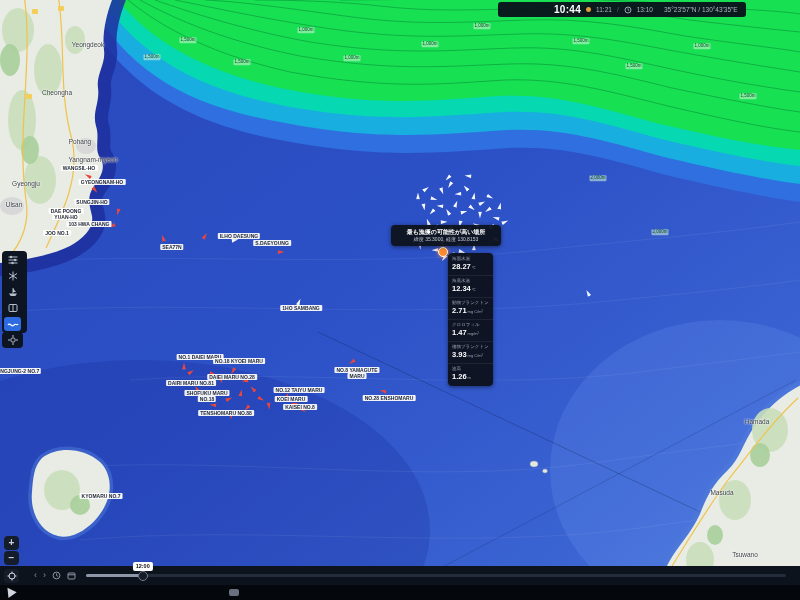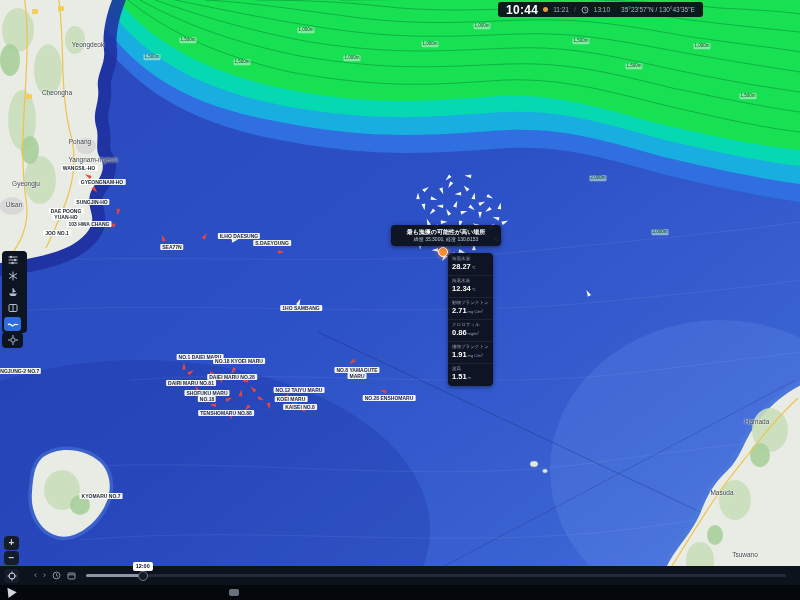--- a/index.html
+++ b/index.html
@@ -27,21 +27,21 @@
   #data-panel{position:absolute;left:448px;top:253px;width:45px;z-index:3;background:rgba(13,18,28,.96);
     border-radius:4px;padding:1px 0;box-shadow:0 1px 4px rgba(0,0,0,.5);}
   #data-panel .row{padding:2px 4px 3px;border-bottom:1px solid rgba(255,255,255,.07);}
   #data-panel .row:last-child{border-bottom:none;}
   #data-panel .lab{color:#9aa3b2;font-size:4.5px;line-height:6px;white-space:nowrap;overflow:hidden;}
   #data-panel .val{color:#fff;font-size:7.5px;font-weight:bold;line-height:9px;white-space:nowrap;}
   #data-panel .unit{color:#9aa3b2;font-size:4px;font-weight:normal;margin-left:1px;}
   
   #topbar{position:absolute;left:498px;top:2px;height:15px;z-index:4;background:rgba(10,16,26,.95);
     border-radius:3px;display:flex;align-items:center;padding:0 8px;gap:5px;}
-  #topbar .tb-time{color:#fff;font-size:12px;font-weight:bold;letter-spacing:.3px;}
+  #topbar .tb-time{color:#fff;font-size:10px;font-weight:bold;letter-spacing:.3px;margin-left:48px;}
   #topbar .tb-small{color:#aeb6c2;font-size:6.5px;}
   #topbar .tb-sep{color:#5a6472;font-size:6.5px;}
   #topbar .sun-dot{width:5px;height:5px;border-radius:50%;background:#e09c3a;display:inline-block;}
   #topbar .tb-coords{color:#aeb6c2;font-size:6.5px;margin-left:6px;white-space:nowrap;}
   
   #sidebar{position:absolute;left:2px;top:251px;width:21px;z-index:4;background:#0d1522;border-radius:4px;
     padding:2px;display:flex;flex-direction:column;gap:2px;}
   .sb-btn{width:17px;height:14px;border-radius:3px;display:flex;align-items:center;justify-content:center;}
   .sb-btn.active{background:#2e6be0;}
   #gear-btn{position:absolute;left:2px;top:332px;width:21px;height:16px;z-index:4;background:#0d1522;
@@ -302,29 +302,29 @@
     <div class="row">
       <div class="lab">海底水温</div>
       <div class="val"><span>12.34</span><span class="unit">℃</span></div>
     </div>
     <div class="row">
       <div class="lab">動物プランクトン</div>
       <div class="val"><span>2.71</span><span class="unit">mg C/m³</span></div>
     </div>
     <div class="row">
       <div class="lab">クロロフィル</div>
-      <div class="val"><span>0.86</span><span class="unit">mg/m³</span></div>
+      <div class="val"><span>1.47</span><span class="unit">mg/m³</span></div>
     </div>
     <div class="row">
       <div class="lab">植物プランクトン</div>
-      <div class="val"><span>1.91</span><span class="unit">mg C/m³</span></div>
+      <div class="val"><span>3.93</span><span class="unit">mg C/m³</span></div>
     </div>
     <div class="row">
       <div class="lab">波高</div>
-      <div class="val"><span>1.51</span><span class="unit">m</span></div>
+      <div class="val"><span>1.26</span><span class="unit">m</span></div>
     </div>
   </div>
 
   <div id="topbar">
     <span class="tb-time">10:44</span>
     <span class="sun-dot"></span>
     <span class="tb-small">11:21</span>
     <span class="tb-sep">/</span>
     <svg class="icon-svg" width="8" height="8" viewBox="0 0 8 8">
       <circle cx="4" cy="4" r="3" fill="none" stroke="#9aa3b2" stroke-width="1"></circle>

